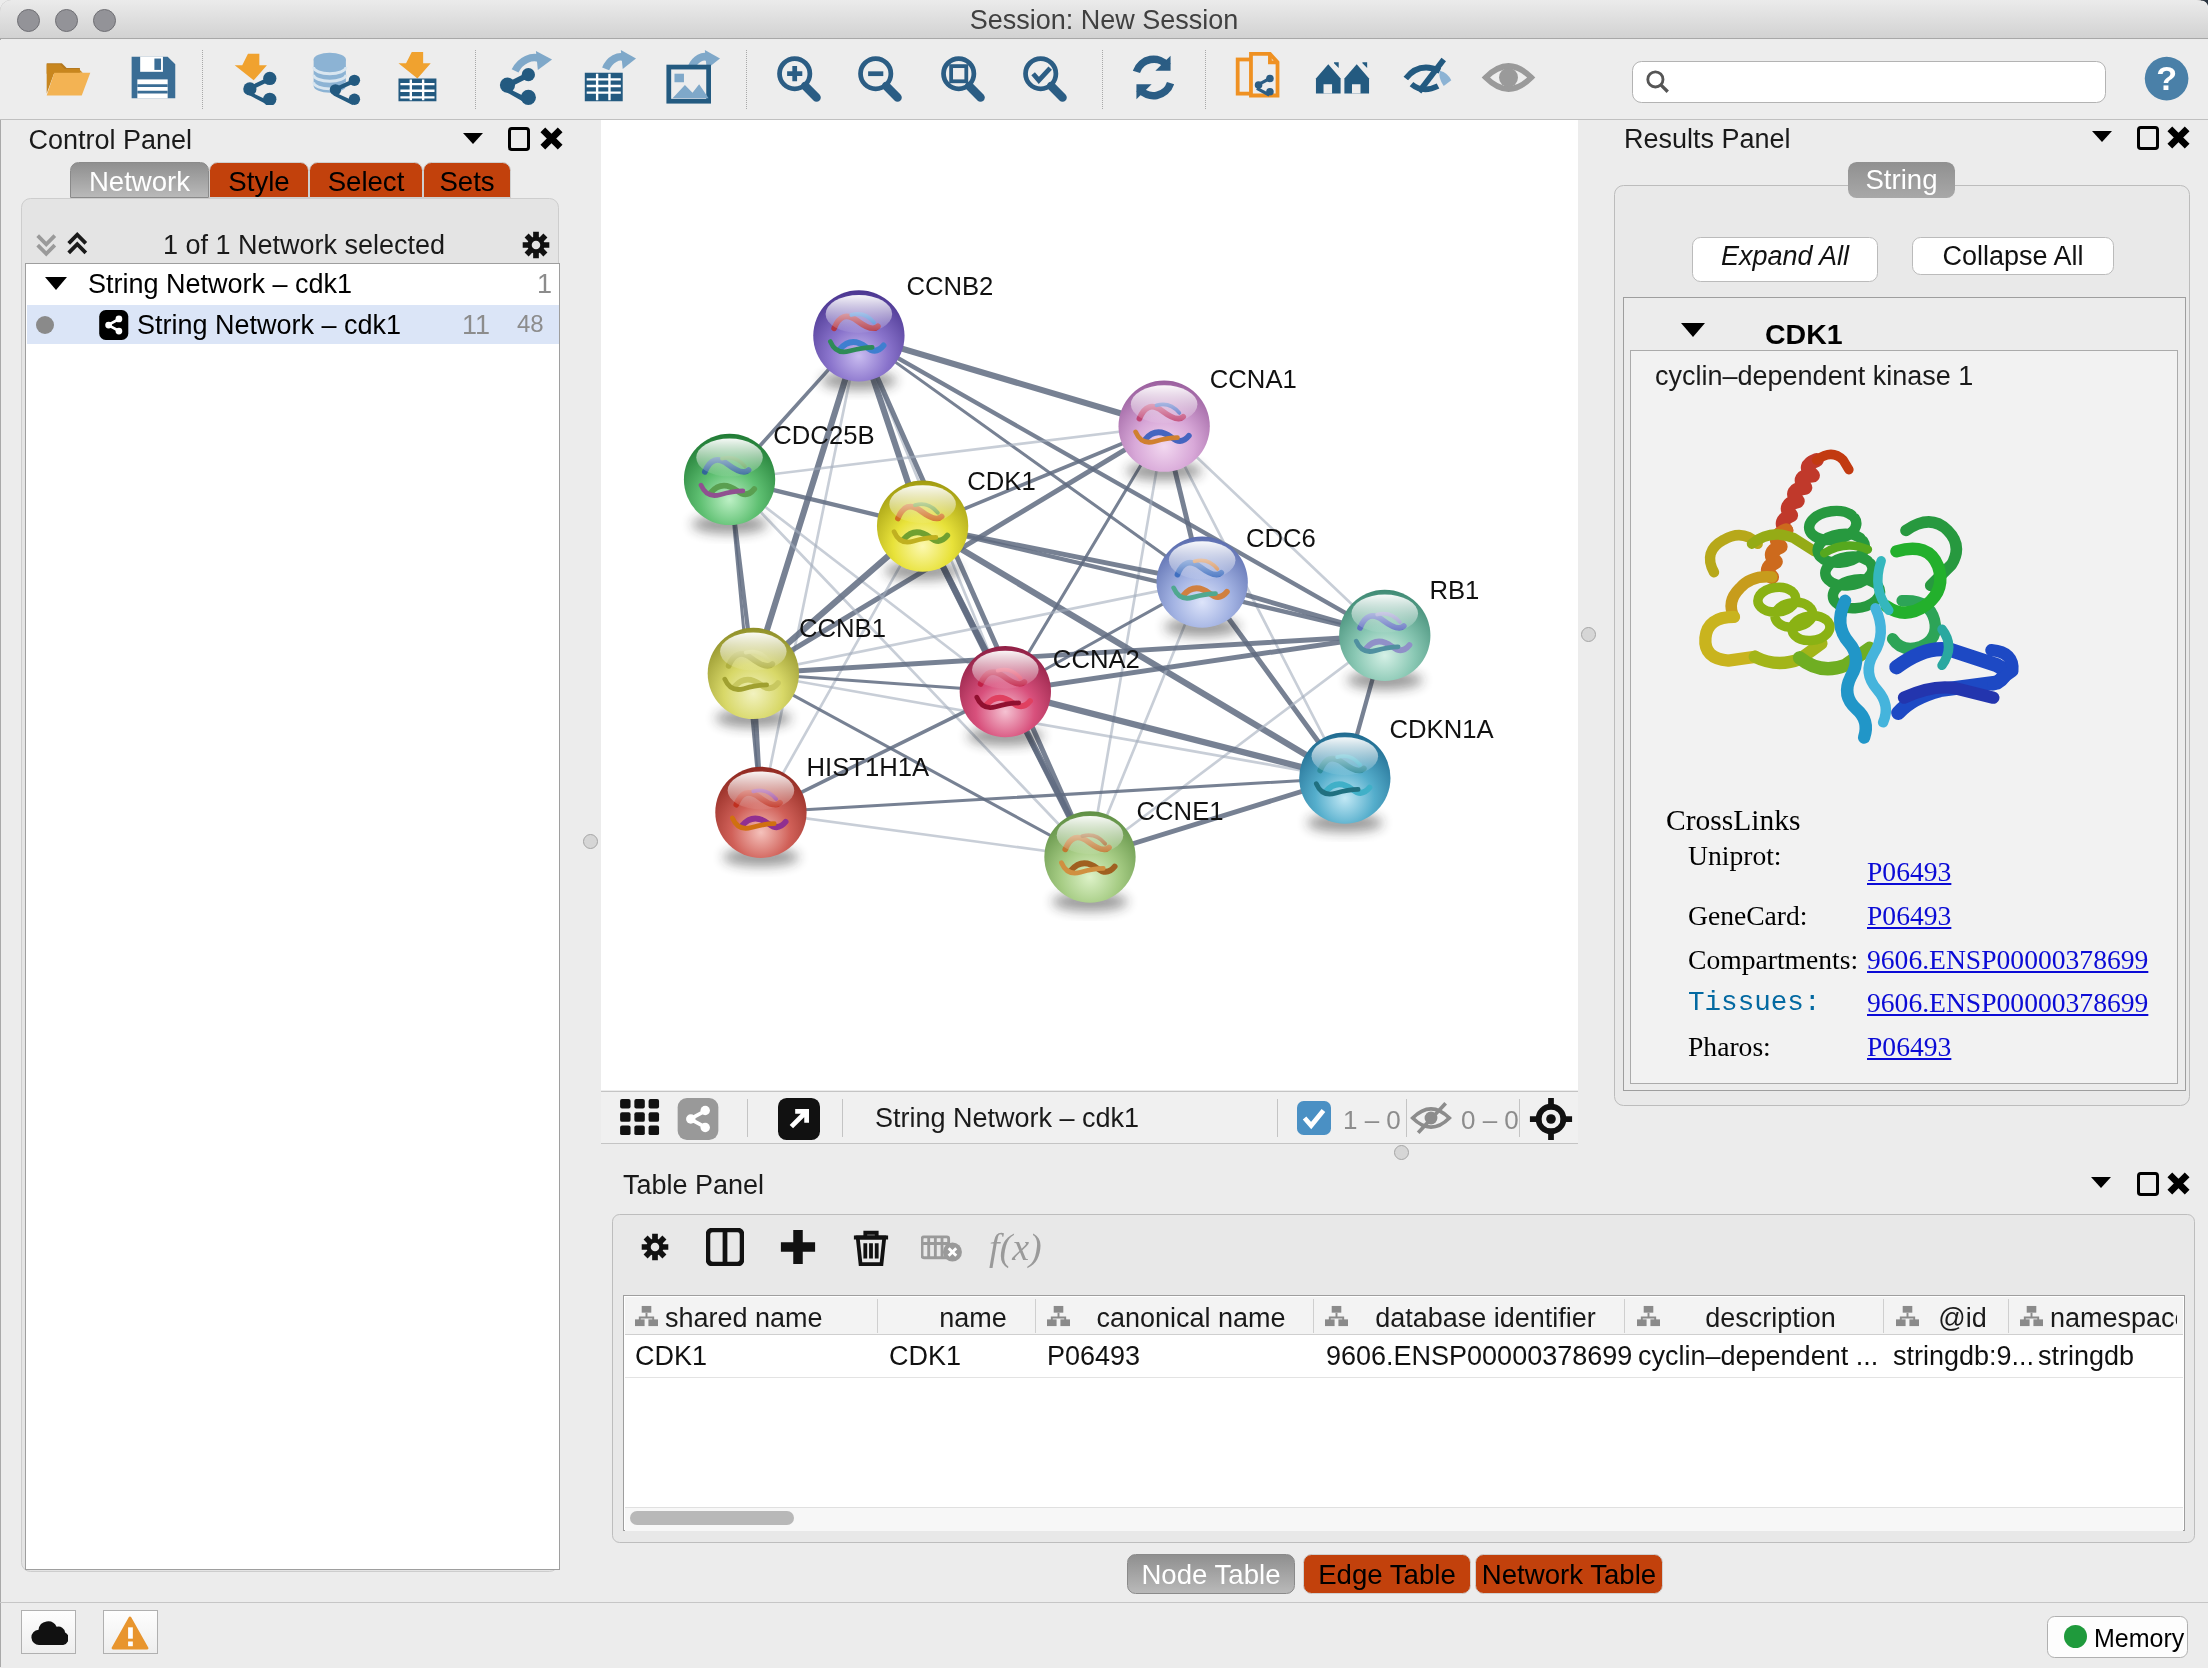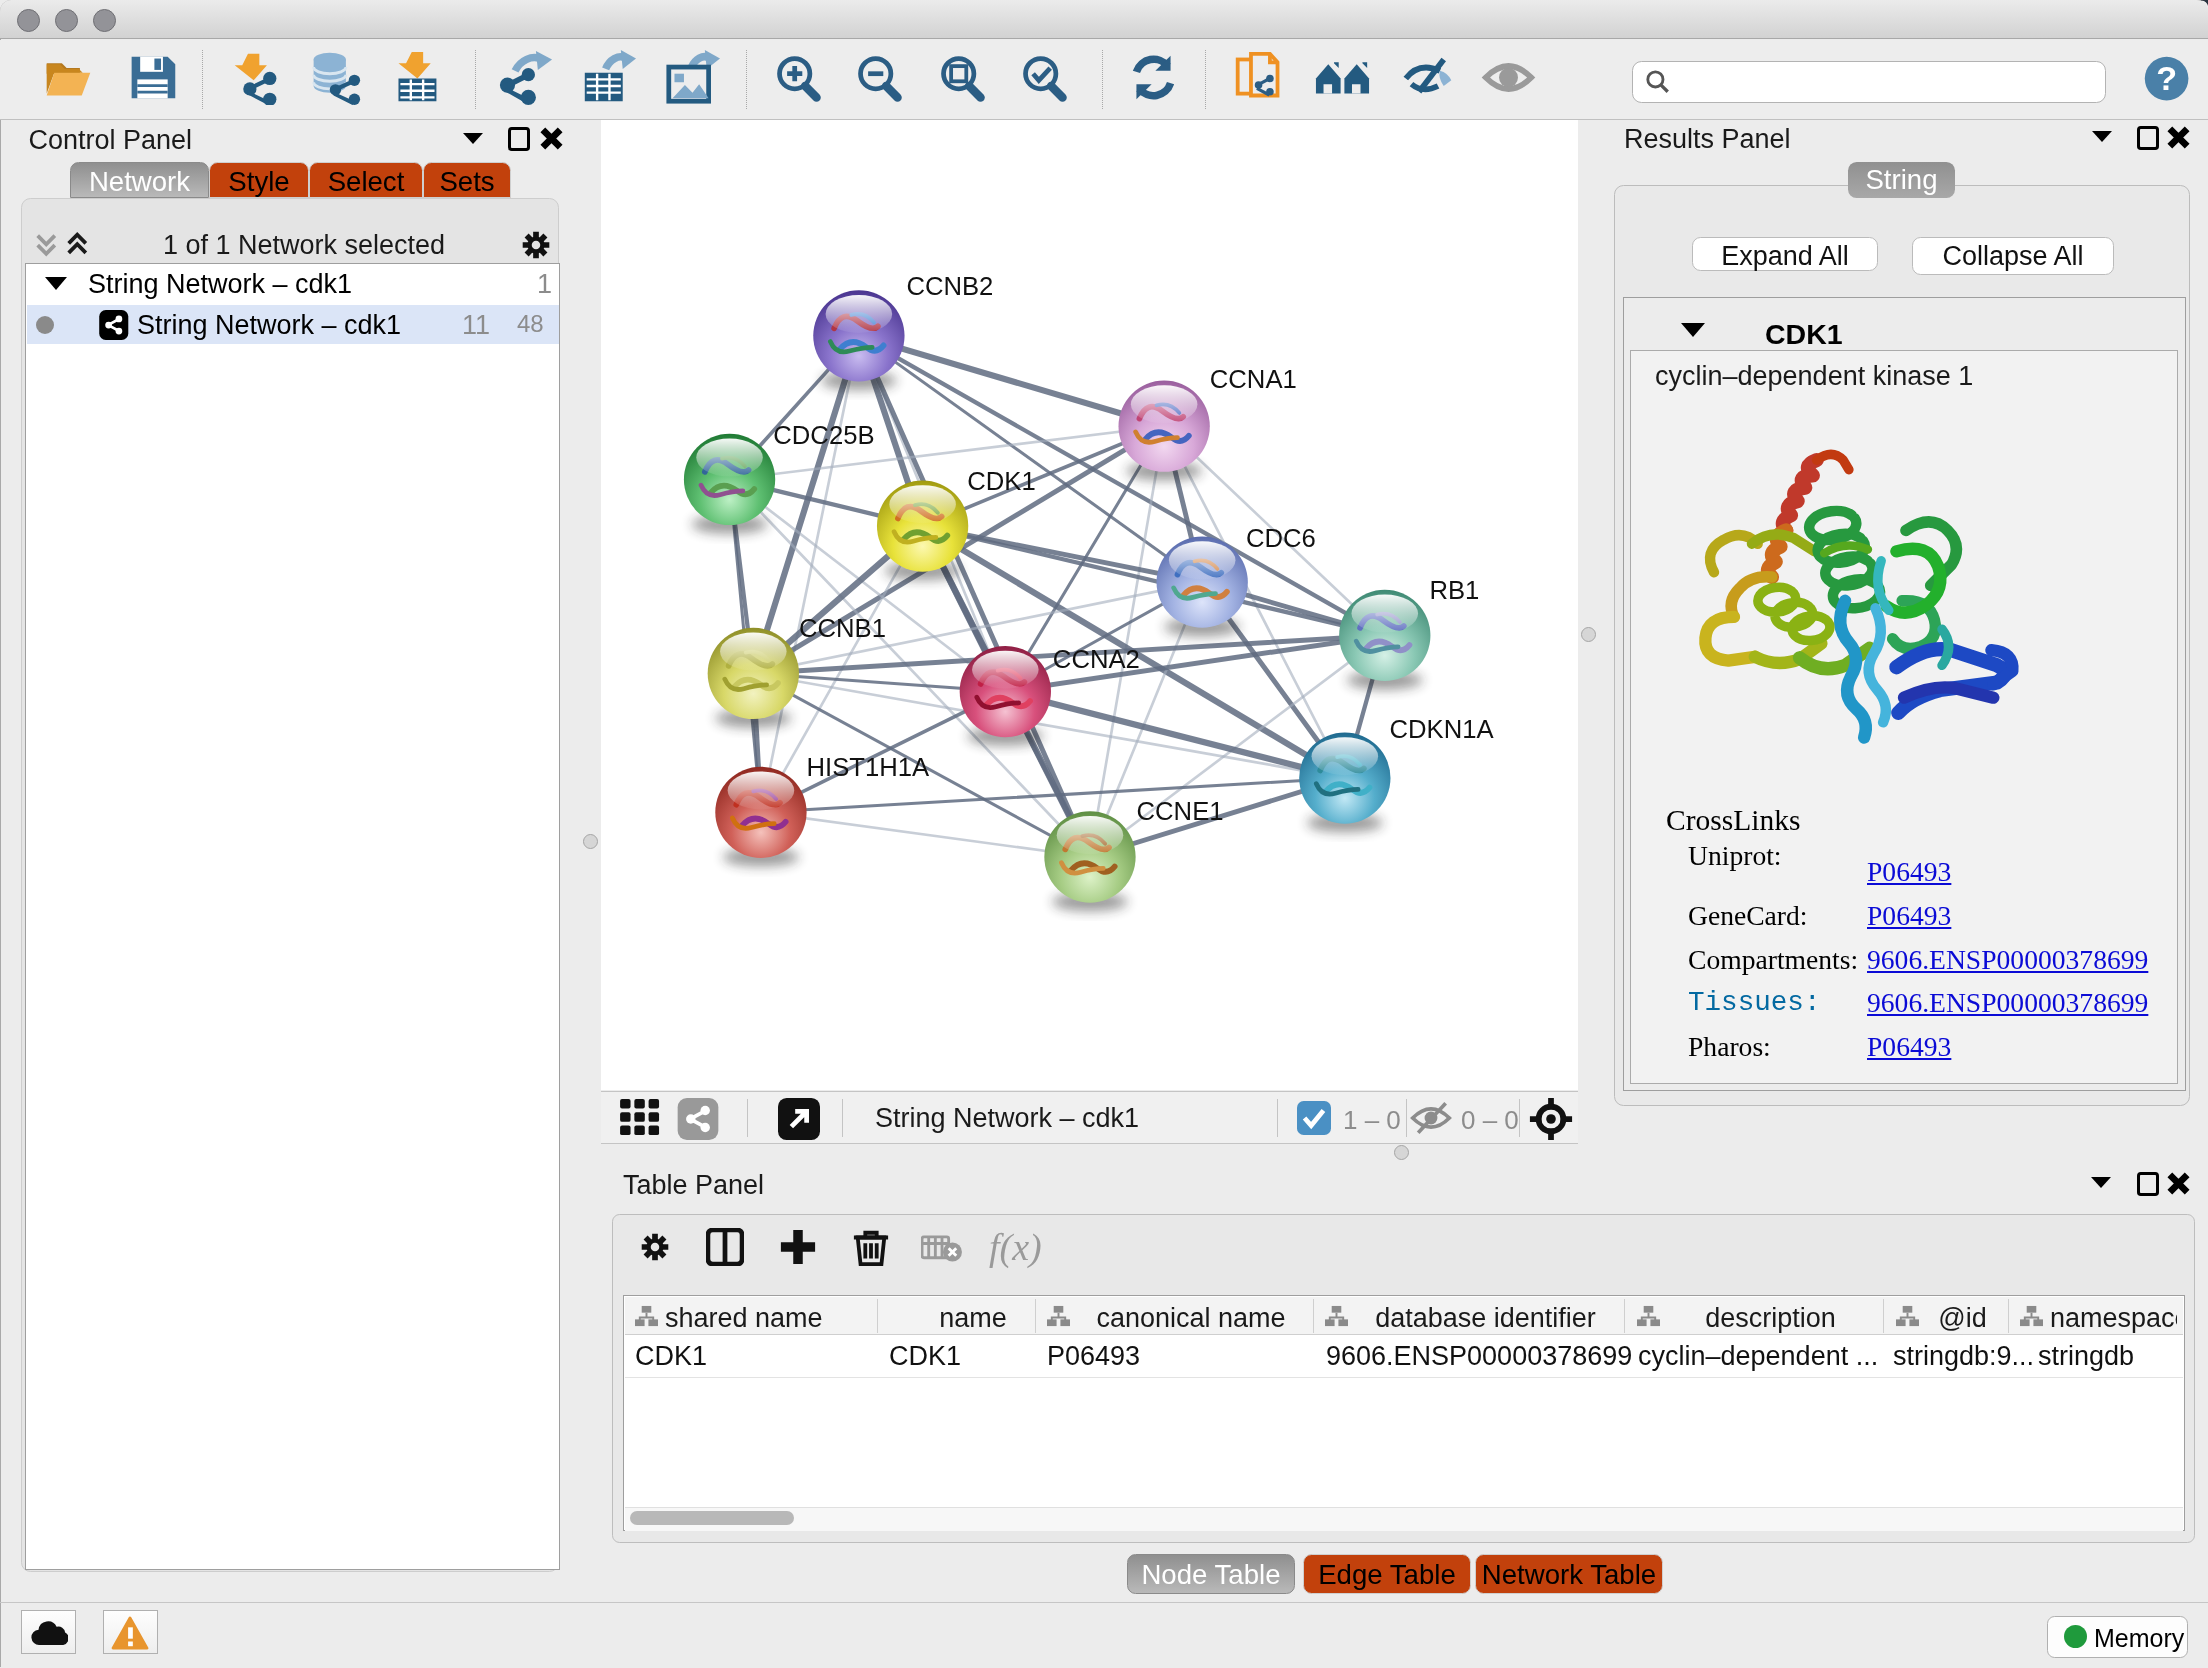--- a/index.html
+++ b/index.html
@@ -37,20 +37,21 @@
 a.lnk{color:#0b0bd6;text-decoration:underline;}
 </style>
 </head>
 <body>
 <div class="win"></div>
 
 <div class="titlebar">
   <div class="tlight" style="left:17px;"></div>
   <div class="tlight" style="left:55px;"></div>
   <div class="tlight" style="left:93px;"></div>
+  <div class="wtitle">Session: New Session</div>
   <div style="position:absolute;left:2201px;top:0;width:7.6px;height:7.6px;background:radial-gradient(circle at 0 7.6px,transparent 6.7px,#2a3440 7.6px);"></div>
 </div>
 
 <div class="toolbar" id="toolbar">
   <svg class="ticon" style="left:41px;" viewBox="0 0 58 58">
     <path d="M6 14 h16 l5 5 h14 v6 H6 z" fill="#b5791f"></path>
     <path d="M6 14 v32 l8-22 h30 l-4-4 H25 l-5-5 H6z" fill="#c8861e"></path>
     <path d="M14 24 h38 l-9 24 H6 z" fill="#f3b353"></path>
   </svg>
   <svg class="ticon" style="left:125px;" viewBox="0 0 58 58">
@@ -548,21 +549,21 @@
 
 <div id="rpanel">
   <div class="abs phead" style="left:1624px;top:124px;">Results Panel</div>
   <div class="pbtn-tri" style="left:2092px;top:131px;"></div>
   <div class="pbtn-sq" style="left:2137px;top:126px;"></div>
   <svg class="abs" style="left:2166px;top:125px;" width="25" height="25" viewBox="0 0 26 26">
       <path d="M4 4 L22 22 M22 4 L4 22" stroke="#000" stroke-width="7"></path>
     </svg>
   <div class="abs" style="left:1614px;top:185px;width:576px;height:921px;background:#e9e9e9;border:1.9px solid #bcbcbc;border-radius:9.5px;box-sizing:border-box;"></div>
   <div class="abs" style="left:1848px;top:162px;width:107px;height:36px;background:linear-gradient(#909090,#a8a8a8);border-radius:8.6px;color:#fff;font-size:27.6px;text-align:center;line-height:36px;">String</div>
-  <div class="btn" style="left:1692px;top:237px;width:186px;height:34px;line-height:36px;">Expand All</div>
+  <div class="btn" style="left:1692px;top:237px;width:186px;height:45px;line-height:36px;font-style:italic;">Expand All</div>
   <div class="btn" style="left:1912px;top:237px;width:202px;height:38px;line-height:36px;">Collapse All</div>
   <div class="abs" style="left:1623px;top:297px;width:563px;height:794px;background:#ececec;border:1.9px solid #9e9e9e;box-sizing:border-box;"></div>
   <div class="abs" style="left:1681px;top:323px;width:0;height:0;border-left:12.4px solid transparent;border-right:12.4px solid transparent;border-top:14.3px solid #000;"></div>
   <div class="abs" style="left:1765px;top:318px;font-size:28.5px;font-weight:bold;color:#000;">CDK1</div>
   <div class="abs" style="left:1630px;top:350px;width:548px;height:734px;background:#f2f2f2;border:1px solid #ababab;box-sizing:border-box;"></div>
   <div class="abs" style="left:1655px;top:361px;font-size:27px;color:#1a1a1a;">cyclin–dependent kinase 1</div>
   <svg class="abs" style="left:1657px;top:439px;" width="380" height="333" viewBox="0 0 400 350">
     <g fill="none" stroke-linecap="round" stroke-linejoin="round">
     <path d="M168 22 q-16 6 -4 16 q-18 0 -8 13 q-18 2 -8 14 q-16 4 -7 15 q-14 6 -5 16" stroke="#c0392b" stroke-width="15"></path>
     <path d="M168 22 q16-12 28 0 l6 10" stroke="#c23a10" stroke-width="10"></path>

